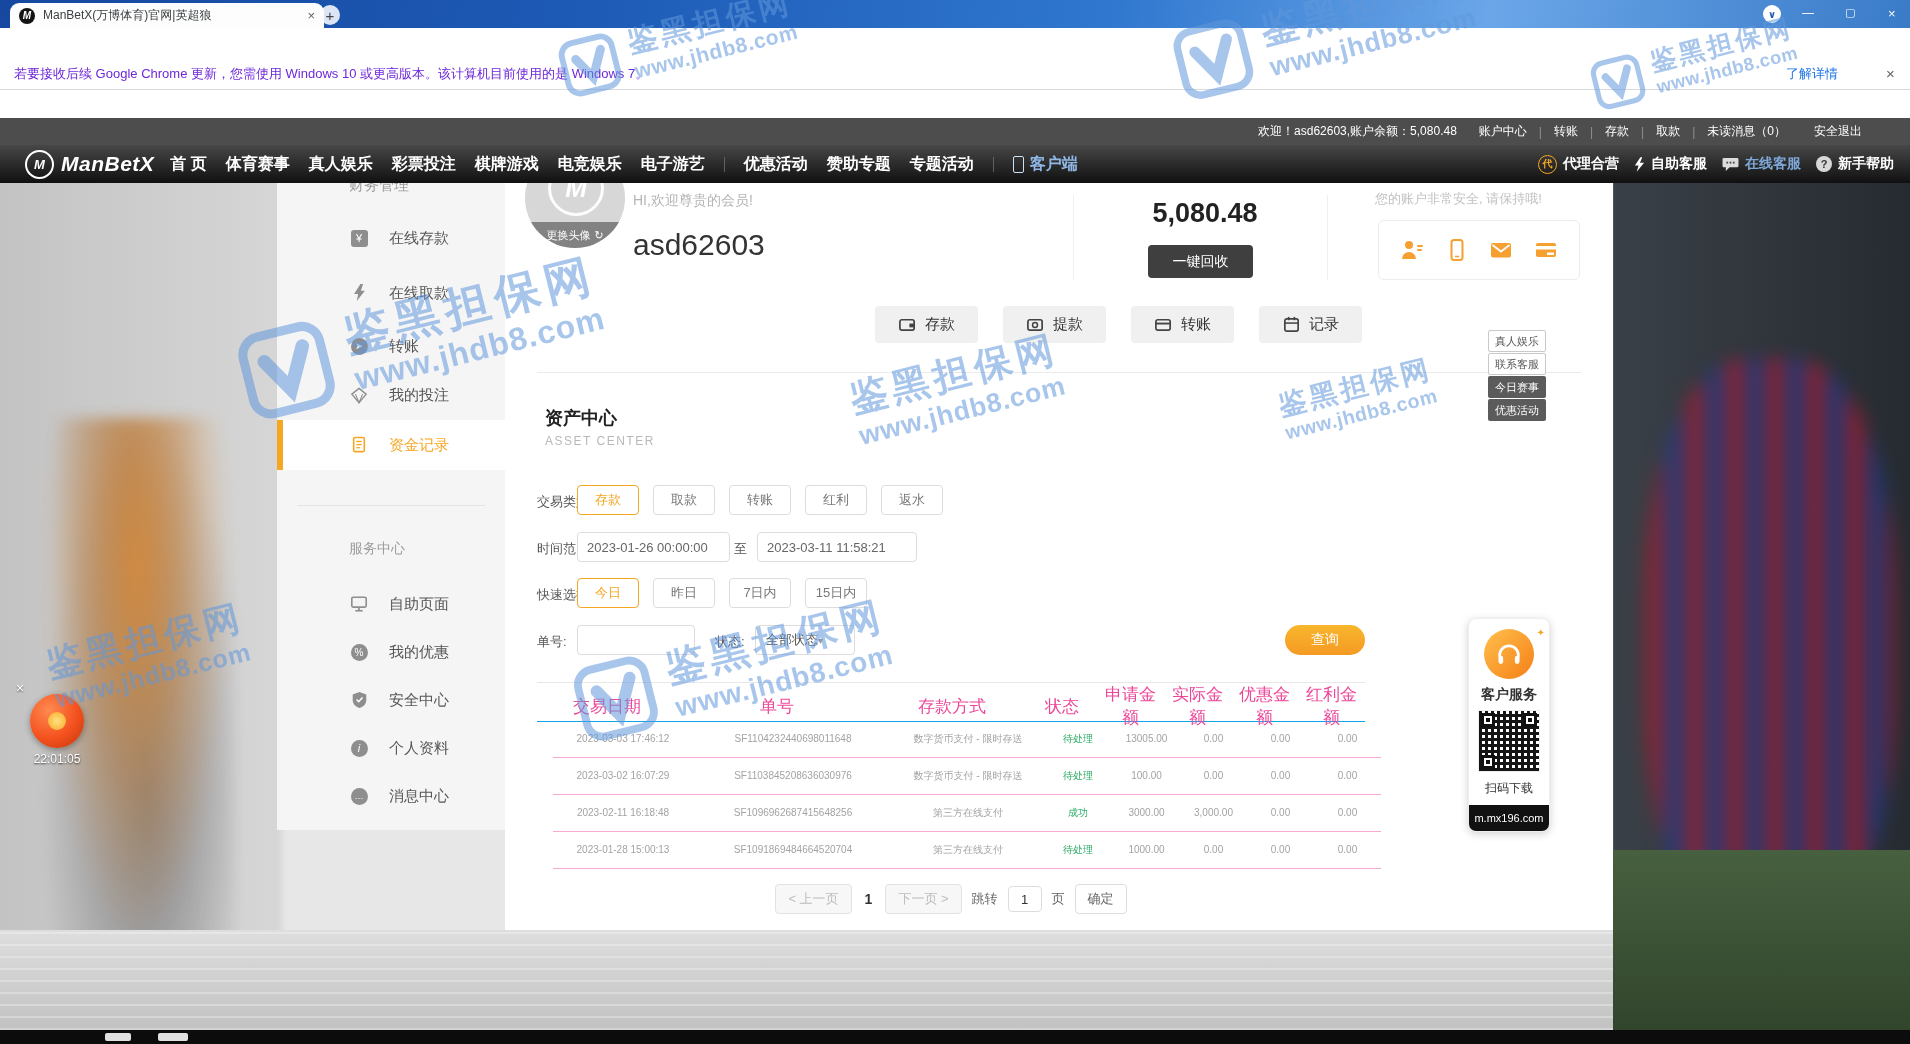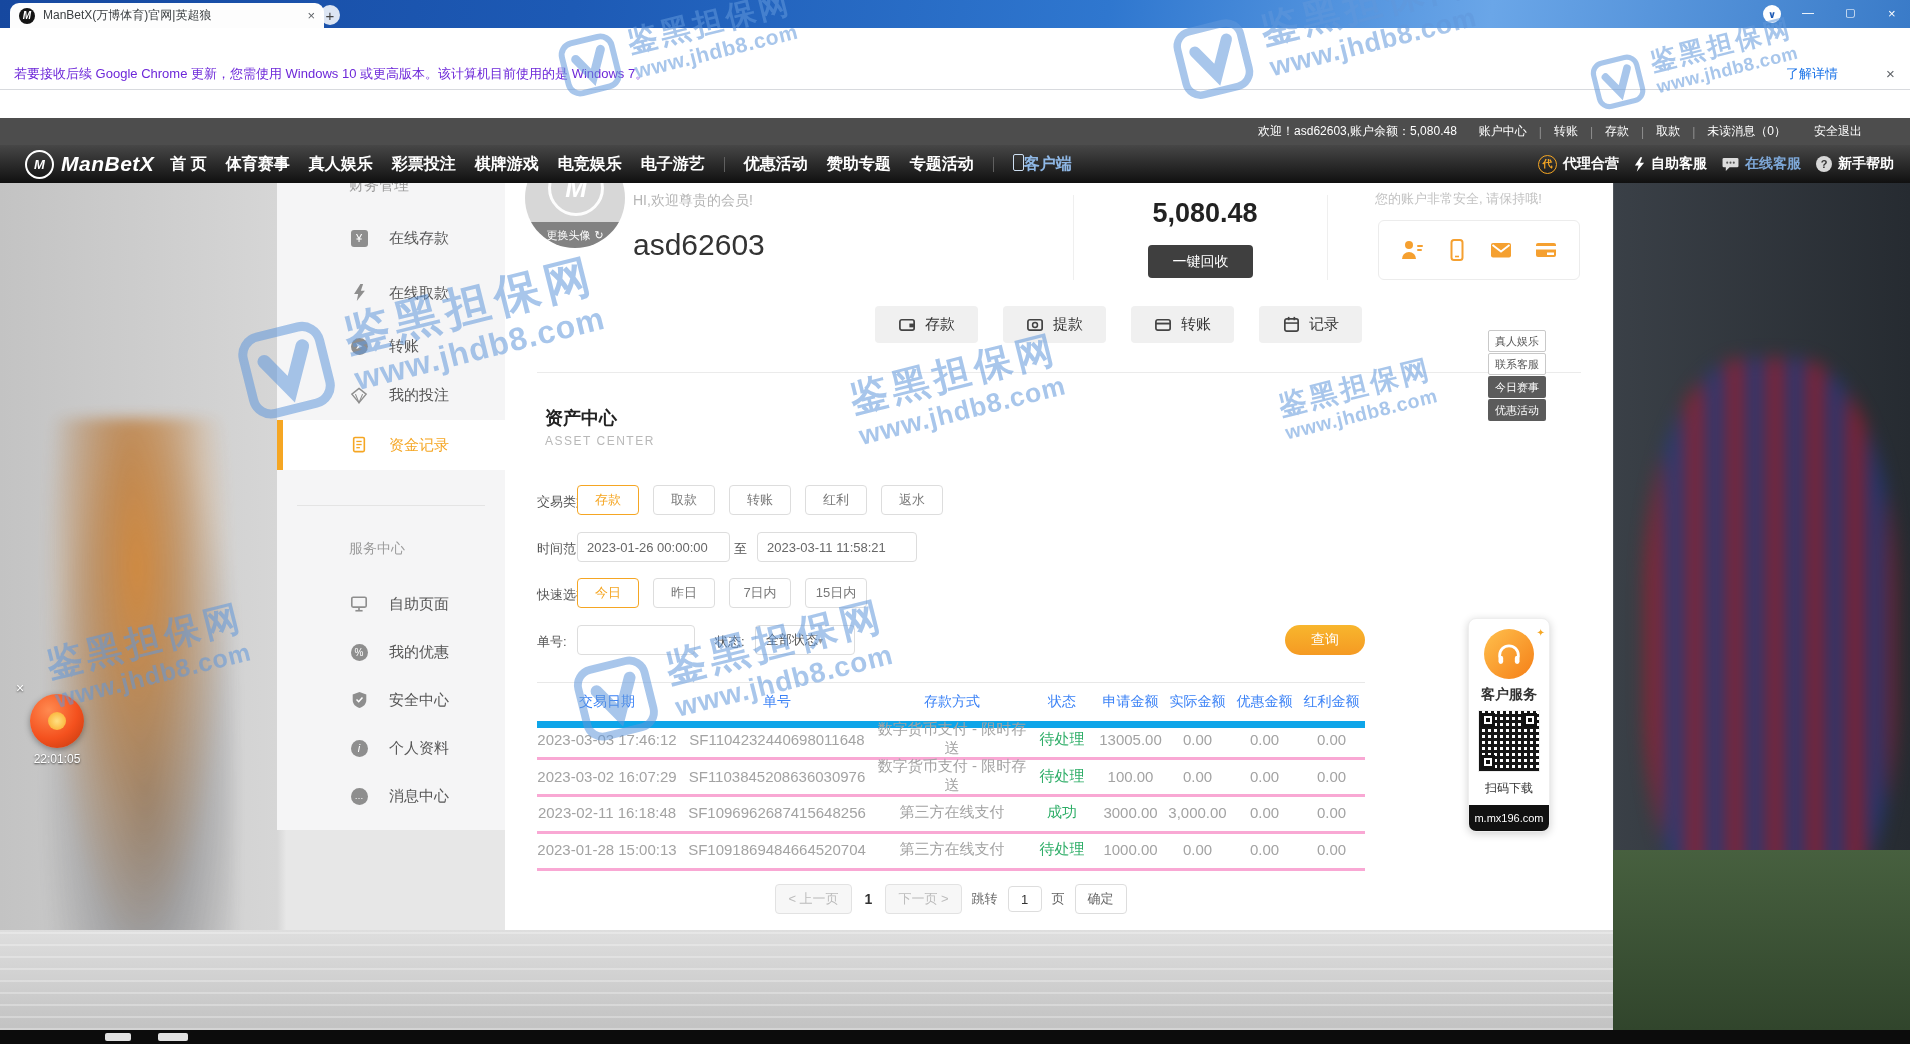--- a/index.html
+++ b/index.html
@@ -57,21 +57,21 @@
   .ab-pipe{color:#909090;}
   .ab-exit{margin-left:16px;}
   .main-nav{left:0;top:145px;width:1910px;height:38px;z-index:6;display:flex;align-items:center;
     background:linear-gradient(#474747,#101010);color:#fff;}
   .logo{margin-left:25px;display:flex;align-items:center;gap:7px;}
   .logo-ring{width:25px;height:25px;border:2px solid #fff;border-radius:50%;display:flex;
     align-items:center;justify-content:center;font-size:13px;font-weight:bold;font-style:italic;}
   .logo-text{font-size:21px;font-weight:bold;font-style:italic;letter-spacing:.5px;}
   .nav-items{display:flex;align-items:center;gap:19px;margin-left:16px;font-size:16px;font-weight:bold;}
   .nav-sep{width:1px;height:15px;background:#5f5f5f;}
-  .nav-client{display:flex;align-items:flex-start;color:#8fb8e6;}
+  .nav-client{display:flex;align-items:center;gap:6px;color:#8fb8e6;}
   .phone-ic{width:9px;height:15px;border:1.5px solid #cfe0f2;border-radius:2px;}
   .nav-right{position:absolute;right:16px;display:flex;align-items:center;gap:15px;font-size:14px;font-weight:bold;}
   .agent-badge{width:17px;height:17px;border:1.5px solid #f5a623;color:#f5a623;border-radius:50%;
     font-size:10px;display:flex;align-items:center;justify-content:center;font-weight:bold;}
   .q-badge{width:16px;height:16px;background:#d8d8d8;color:#333;border-radius:50%;
     font-size:11px;display:flex;align-items:center;justify-content:center;font-weight:bold;}
   .nr-item{display:flex;align-items:center;gap:6px;}
   .nr-blue{color:#7ea8d8;}
 
   
@@ -120,23 +120,23 @@
   .f-select{position:absolute;left:250px;top:507px;width:100px;height:30px;border:1px solid #ddd;border-radius:4px;
     display:flex;align-items:center;justify-content:flex-start;padding:0 10px;box-sizing:border-box;
     font-size:13px;color:#555;background:#fff;}
   .f-select .chev{color:#999;font-size:10px;}
   .search-btn{position:absolute;left:780px;top:507px;width:80px;height:30px;border-radius:15px;
     background:linear-gradient(#f8b62d,#f59a23);color:#fff;font-size:14px;
     display:flex;align-items:center;justify-content:center;}
   .t-grid{display:grid;grid-template-columns:140px 200px 150px 70px 67px 67px 67px 67px;
     align-items:center;text-align:center;}
   .t-head{position:absolute;left:32px;top:564px;width:828px;height:38px;border-top:1px solid #e8e8e8;
-    border-bottom:7px solid #0ea5e9;font-size:14px;color:#3b82f6;}
-  .t-row{position:absolute;left:32px;width:828px;height:37px;font-size:15px;color:#a3a3a3;
-    border-bottom:3px solid #f9a8d4;}
+    border-bottom:1px solid #0ea5e9;font-size:17px;color:#ec4899;}
+  .t-row{position:absolute;left:48px;width:828px;height:37px;font-size:10px;color:#a3a3a3;
+    border-bottom:1px solid #f9a8d4;}
   .st-green{color:#2fae68;}
   .pagination{position:absolute;left:32px;top:766px;width:828px;display:flex;align-items:center;
     justify-content:center;gap:10px;font-size:13px;color:#666;}
   .pg-btn{padding:5px 12px;background:#f7f7f7;border:1px solid #e2e2e2;border-radius:4px;color:#bcbcbc;}
   .pg-cur{color:#333;font-weight:bold;font-size:14px;margin:0 3px;}
   .pg-input{width:34px;height:26px;border:1px solid #ddd;border-radius:4px;text-align:center;
     font-size:13px;color:#333;box-sizing:border-box;font-family:inherit;}
   .pg-ok{padding:5px 12px;background:#fff;border:1px solid #ddd;border-radius:4px;color:#666;}
 
   

